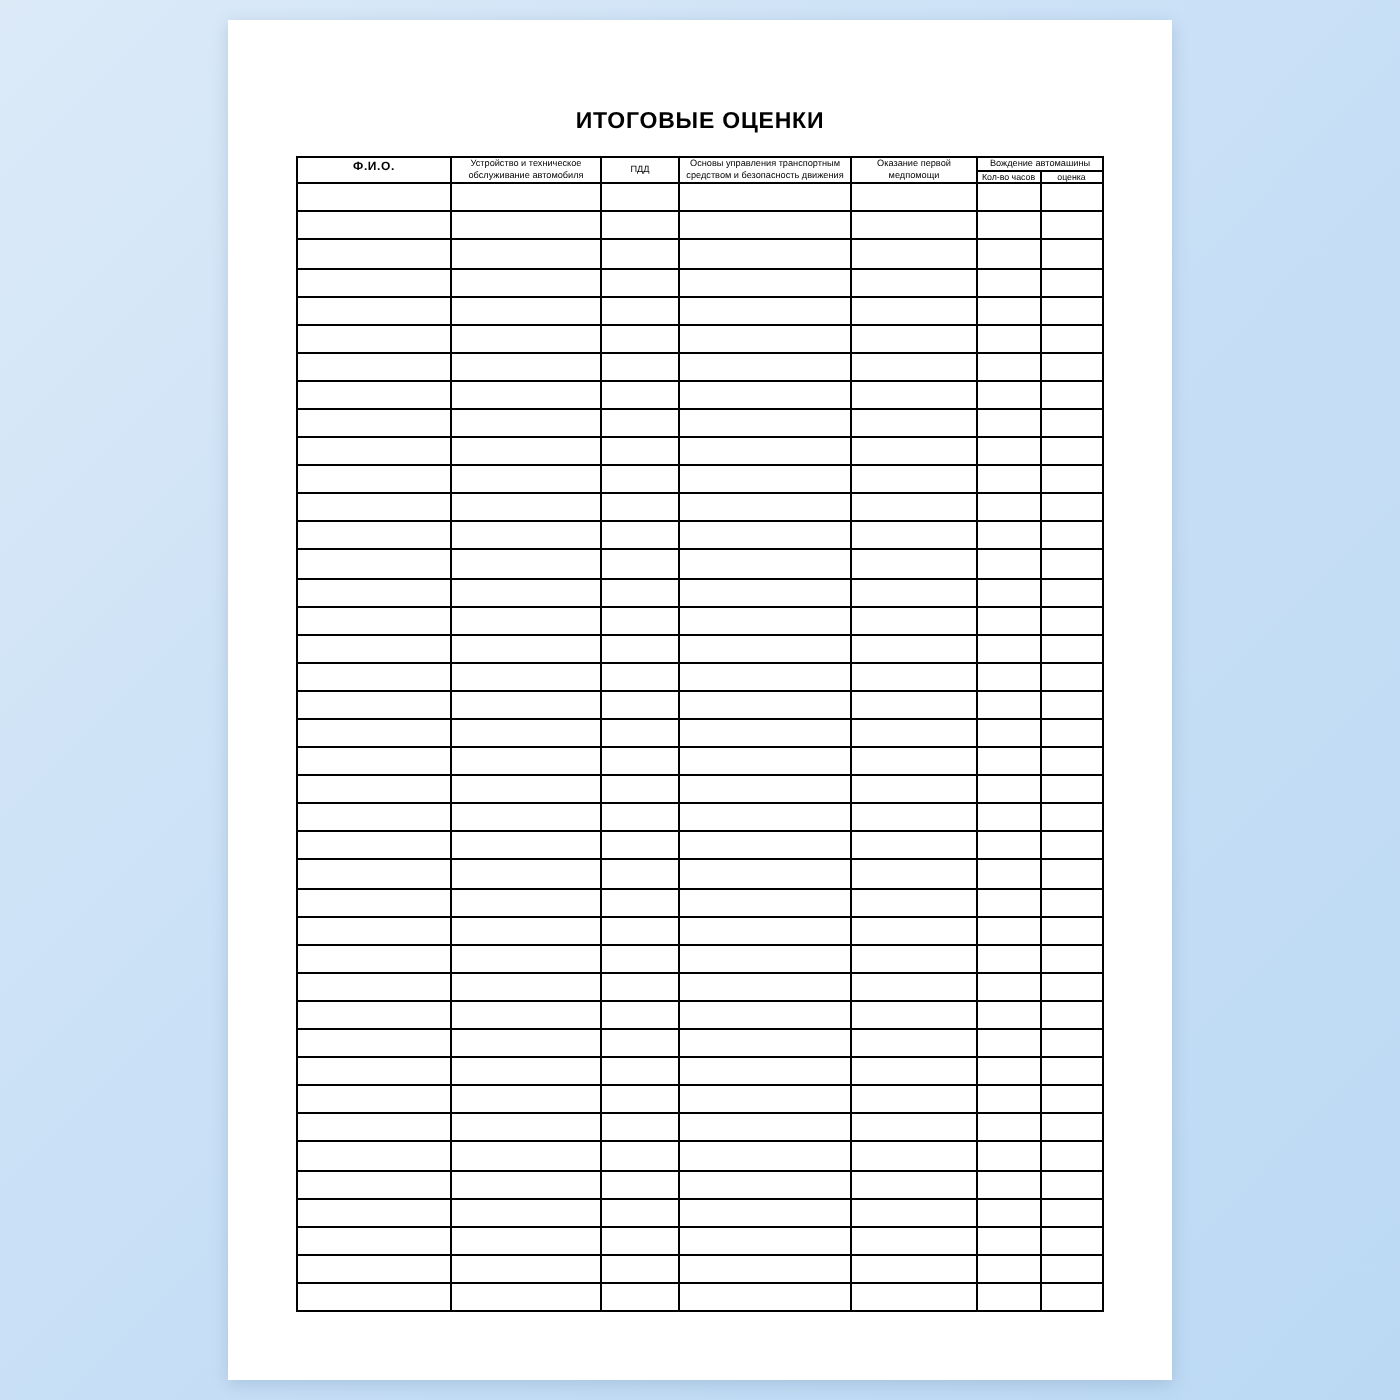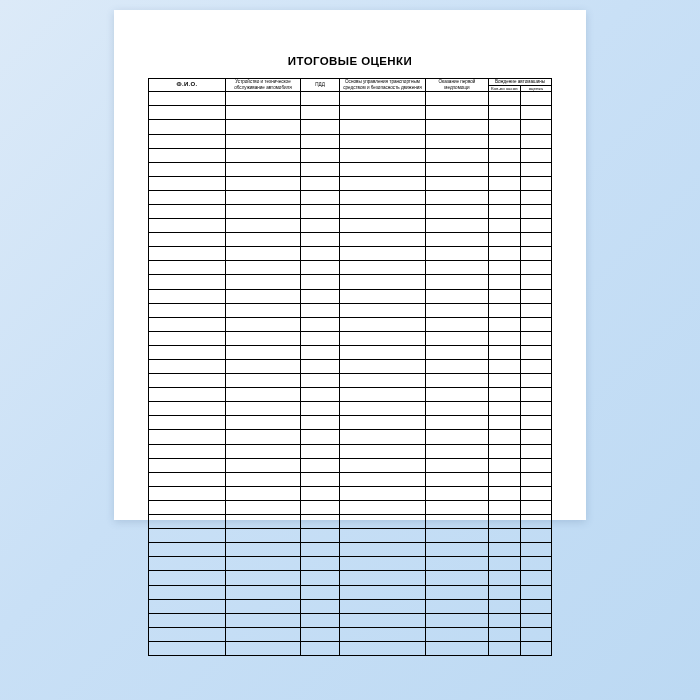--- a/index.html
+++ b/index.html
@@ -18,21 +18,21 @@
     left: 0; top: 0;
     width: 700px;
     height: 700px;
     background: linear-gradient(135deg, #dceaf8 0%, #c9e0f6 45%, #bcd9f3 100%);
   }
   #page-sheet {
     position: absolute;
     left: 114px;
     top: 10px;
     width: 472px;
-    height: 510px;
+    height: 680px;
     background: #ffffff;
     box-shadow: 0 2px 8px rgba(60,90,130,0.20);
   }
   #doc-title {
     position: absolute;
     left: 0;
     top: 45px;
     width: 472px;
     text-align: center;
     font-size: 11.5px;

